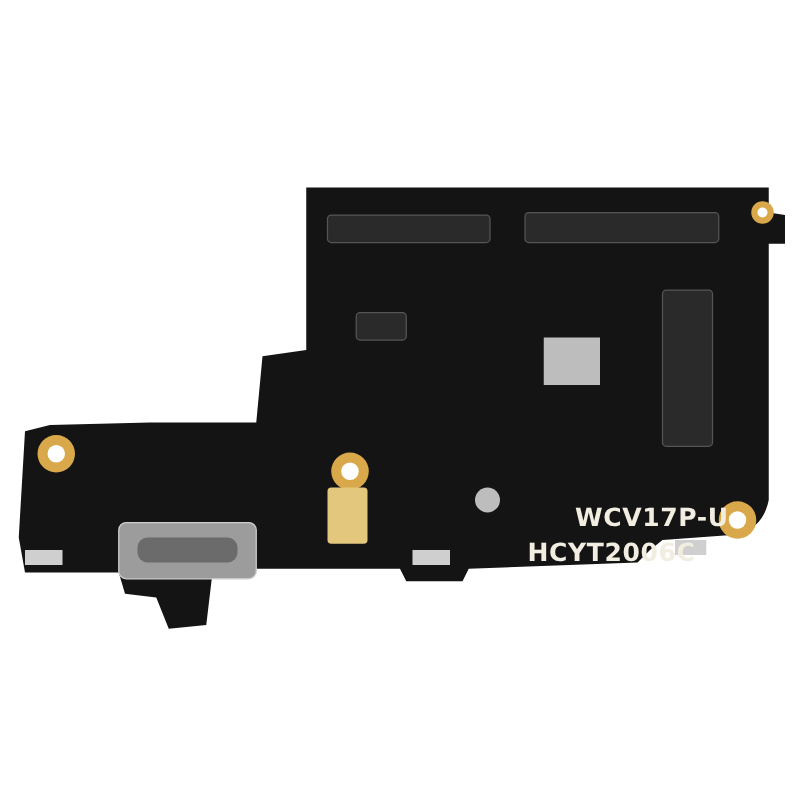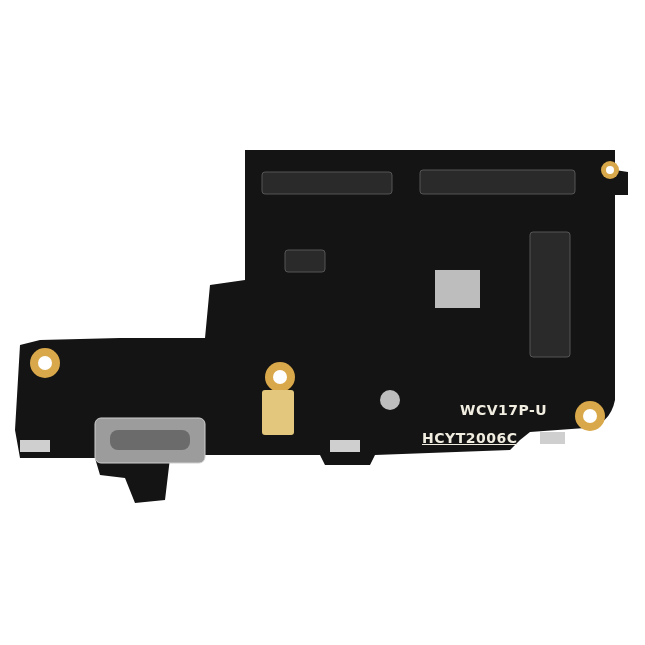--- a/index.html
+++ b/index.html
@@ -1,18 +1,18 @@
 <!DOCTYPE html>
 <html><head>
 <meta charset="utf-8">
 <style>
   html,body{margin:0;padding:0;background:#ffffff;}
   body{width:645px;height:645px;position:relative;overflow:hidden;font-family:"Liberation Sans",sans-serif;}
   .stage{position:absolute;left:0;top:0;width:645px;height:645px;}
-  .silk{position:absolute;color:#f1ede0;font-family:"DejaVu Sans",sans-serif;font-weight:bold;font-size:14px;letter-spacing:0.5px;}
+  .silk{position:absolute;color:#f1ede0;font-family:"DejaVu Sans",sans-serif;font-weight:bold;font-size:20px;letter-spacing:0.5px;}
 </style>
 </head>
 <body>
 
 <div class="stage">
   <svg width="645" height="645" viewBox="0 0 645 645">
 
     <path d="M245 150 L615 150 L615 170 L628 172 L628 195 L615 195 L615 400 Q610 425 585 428 L530 432 L520 440 L510 450 L375 455 L370 465 L325 465 L320 455 L180 455 L170 458 L165 500 L135 503 L125 478 L100 475 L95 458 L20 458 L15 430 L20 345 L40 340 L120 338 L205 338 L210 285 L245 280 Z" fill="#141414"></path>
 
     <rect x="262" y="172" width="130" height="22" rx="3" fill="#2a2a2a" stroke="#555"></rect>
@@ -36,14 +36,14 @@
 
     <rect x="262" y="390" width="32" height="45" rx="3" fill="#e3c77c"></rect>
 
     <rect x="20" y="440" width="30" height="12" fill="#cfcfcf"></rect>
     <rect x="330" y="440" width="30" height="12" fill="#cfcfcf"></rect>
     <rect x="380" y="390" width="20" height="20" rx="10" fill="#bdbdbd"></rect>
     <rect x="540" y="432" width="25" height="12" fill="#cfcfcf"></rect>
   </svg>
 
   <div class="silk" style="left:460px;top:402px;">WCV17P-U</div>
-  <div class="silk" style="left:422px;top:430px;text-decoration:underline;">HCYT2006C</div>
+  <div class="silk" style="left:422px;top:430px;">HCYT2006C</div>
 </div>
 
 </body></html>

